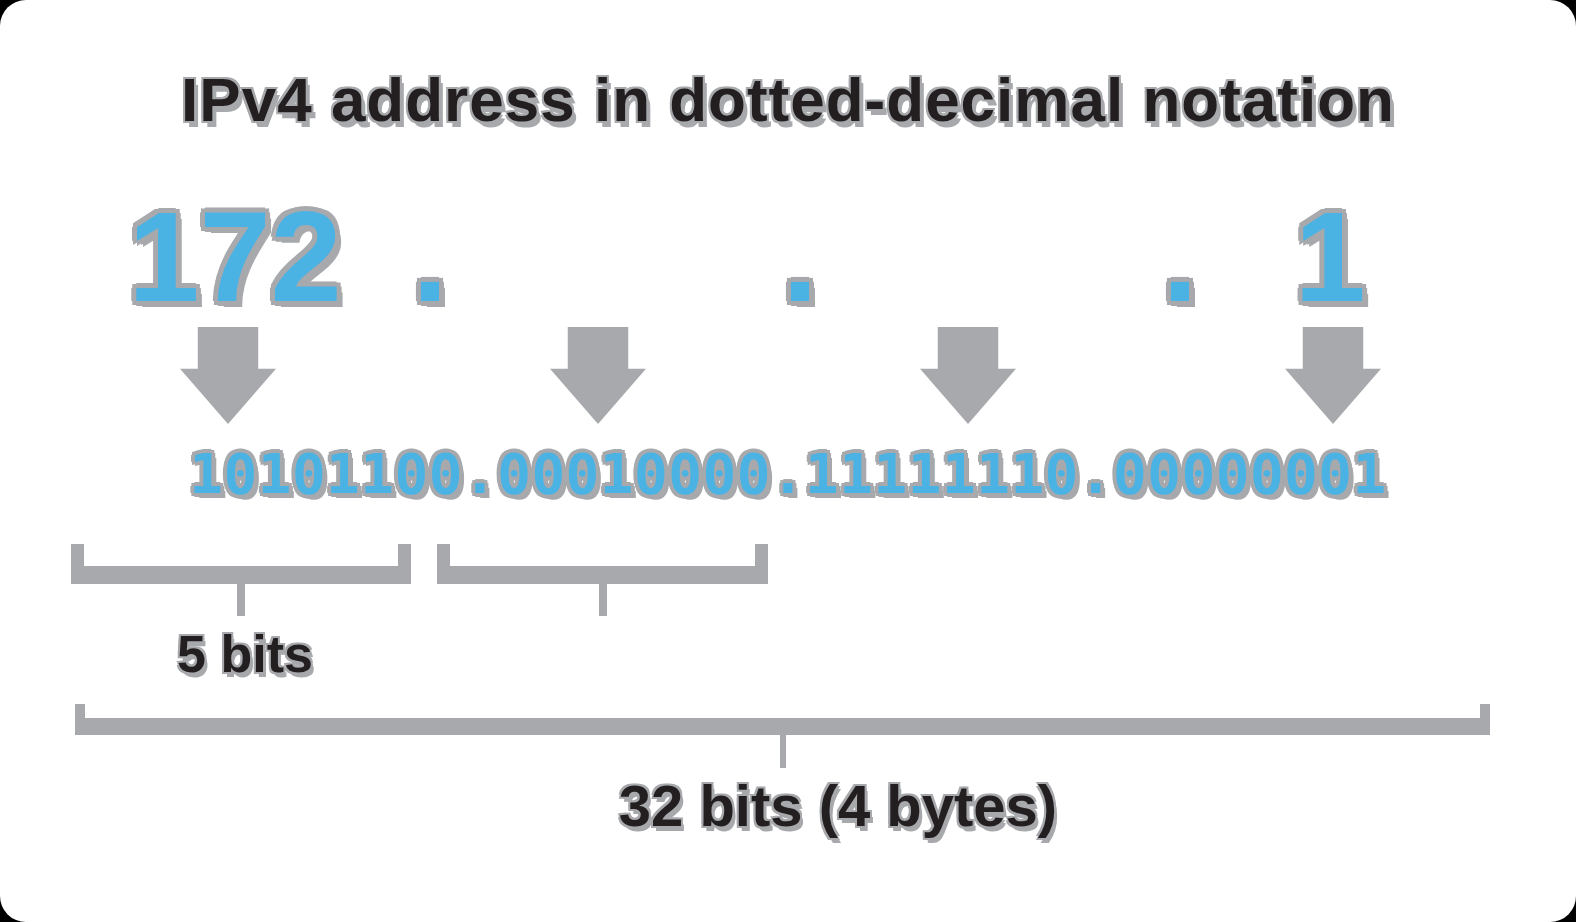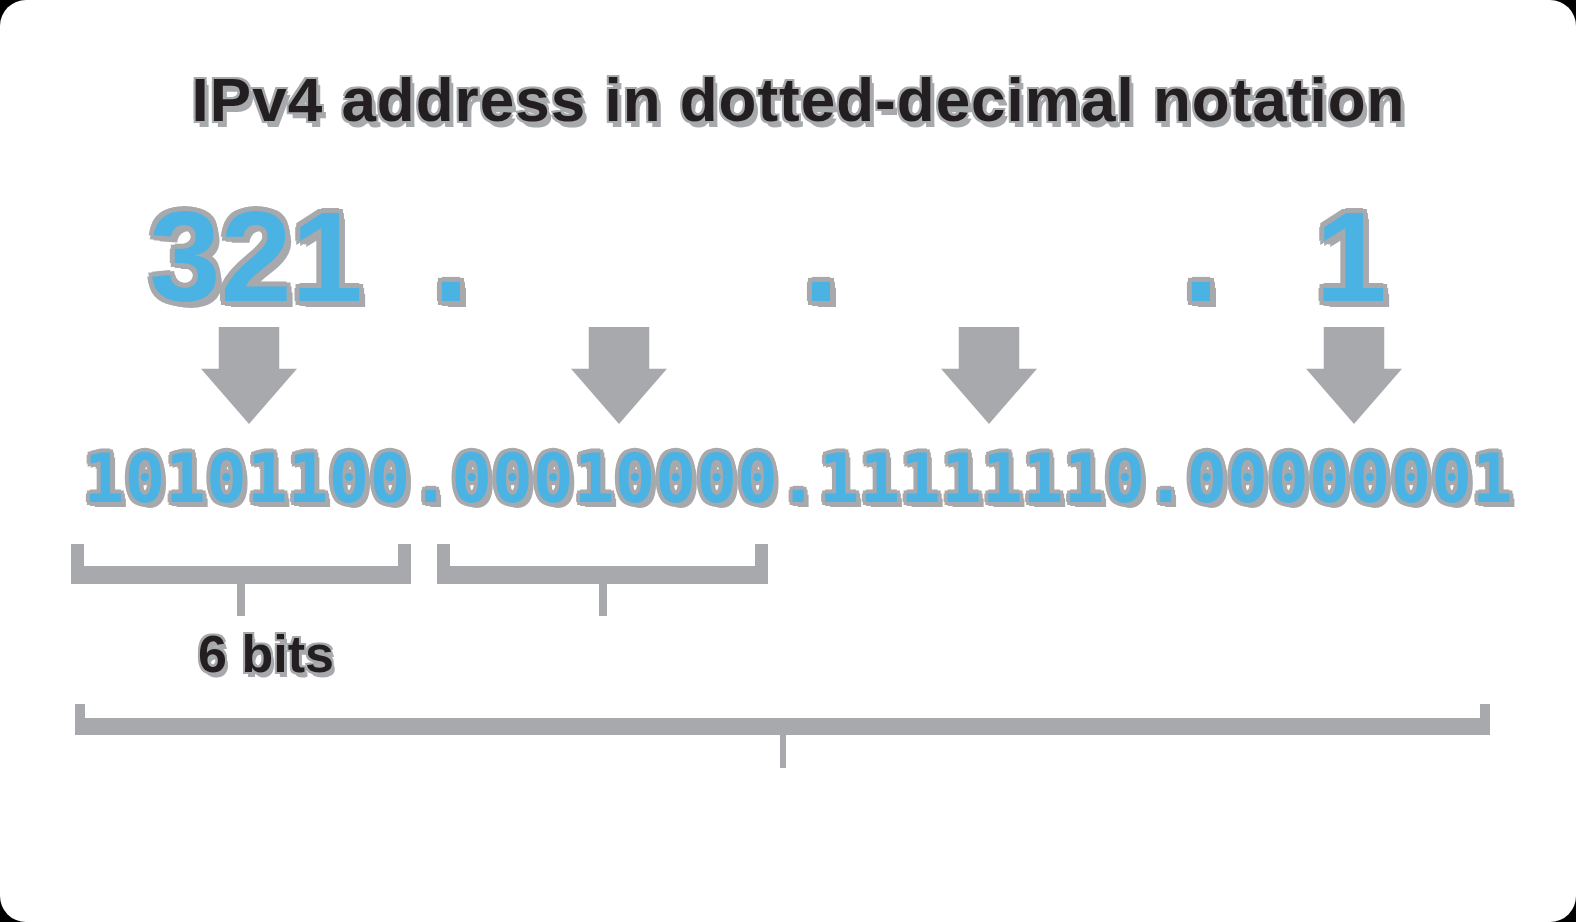--- a/index.html
+++ b/index.html
@@ -14,21 +14,21 @@
     height: 922px;
     background: #000000;
     overflow: hidden;
   }
   .canvas {
     position: absolute;
     inset: 0;
     background: var(--color-canvas, #ffffff);
     border-radius: 26px;
   }
-  .abs { position: absolute; line-height: 1; white-space: nowrap; margin-left: 21px; }
+  .abs { position: absolute; line-height: 1; white-space: nowrap; }
   .center { transform: translateX(-50%); }
 
   .title {
     left: 0; right: 0; top: 69px;
     text-align: center;
     font-size: 62px;
     font-weight: bold;
     letter-spacing: 1px;
     color: var(--color-dark, #231f20);
     text-shadow:
@@ -61,21 +61,21 @@
     width: 96px;
     height: 97px;
     background: var(--color-gray, #a7a9ac);
     clip-path: polygon(18.5% 0, 81.5% 0, 81.5% 43%, 100% 43%, 50% 100%, 0 43%, 18.5% 43%);
   }
 
   .binary {
     left: 0; right: 0; top: 446px;
     text-align: center;
     font-family: "DejaVu Sans Mono", monospace;
-    font-size: 67px;
+    font-size: 56px;
     font-weight: bold;
     letter-spacing: 0.5px;
     color: var(--color-blue, #4bb2e4);
     text-shadow:
       -3px -3px 0 var(--color-gray, #a7a9ac),
        3px -3px 0 var(--color-gray, #a7a9ac),
       -3px  3px 0 var(--color-gray, #a7a9ac),
        3px  3px 0 var(--color-gray, #a7a9ac),
       -4px  0   0 var(--color-gray, #a7a9ac),
        4px  0   0 var(--color-gray, #a7a9ac),
@@ -120,21 +120,21 @@
   .total-bits { left: 838px; top: 777px; font-size: 58px; }
 </style>
 </head>
 <body>
 
 <div class="stage">
   <div class="canvas">
 
     <div class="abs title">IPv4 address in dotted-decimal notation</div>
 
-    <div class="abs octet center" style="left:235px">321</div>
+    <div class="abs octet center" style="left:235px">172</div>
     <div class="abs dot center" style="left:430px">.</div>
     <div class="abs dot center" style="left:800px">.</div>
     <div class="abs dot center" style="left:1180px">.</div>
     <div class="abs octet center" style="left:1330px">1</div>
 
     <div class="abs down-arrow center" style="left:228px"></div>
     <div class="abs down-arrow center" style="left:598px"></div>
     <div class="abs down-arrow center" style="left:968px"></div>
     <div class="abs down-arrow center" style="left:1333px"></div>
 
@@ -146,24 +146,25 @@
       <div class="tick-right"></div>
       <div class="tick-center"></div>
     </div>
     <div class="brace small b2">
       <div class="tick-left"></div>
       <div class="bar"></div>
       <div class="tick-right"></div>
       <div class="tick-center"></div>
     </div>
 
-    <div class="abs small-label octet-bits center">6 bits</div>
+    <div class="abs small-label octet-bits center">5 bits</div>
 
     <div class="brace big">
       <div class="tick-left"></div>
       <div class="bar"></div>
       <div class="tick-right"></div>
       <div class="tick-center"></div>
     </div>
 
+    <div class="abs small-label total-bits center">32 bits (4 bytes)</div>
 
   </div>
 </div>
 
 </body></html>

